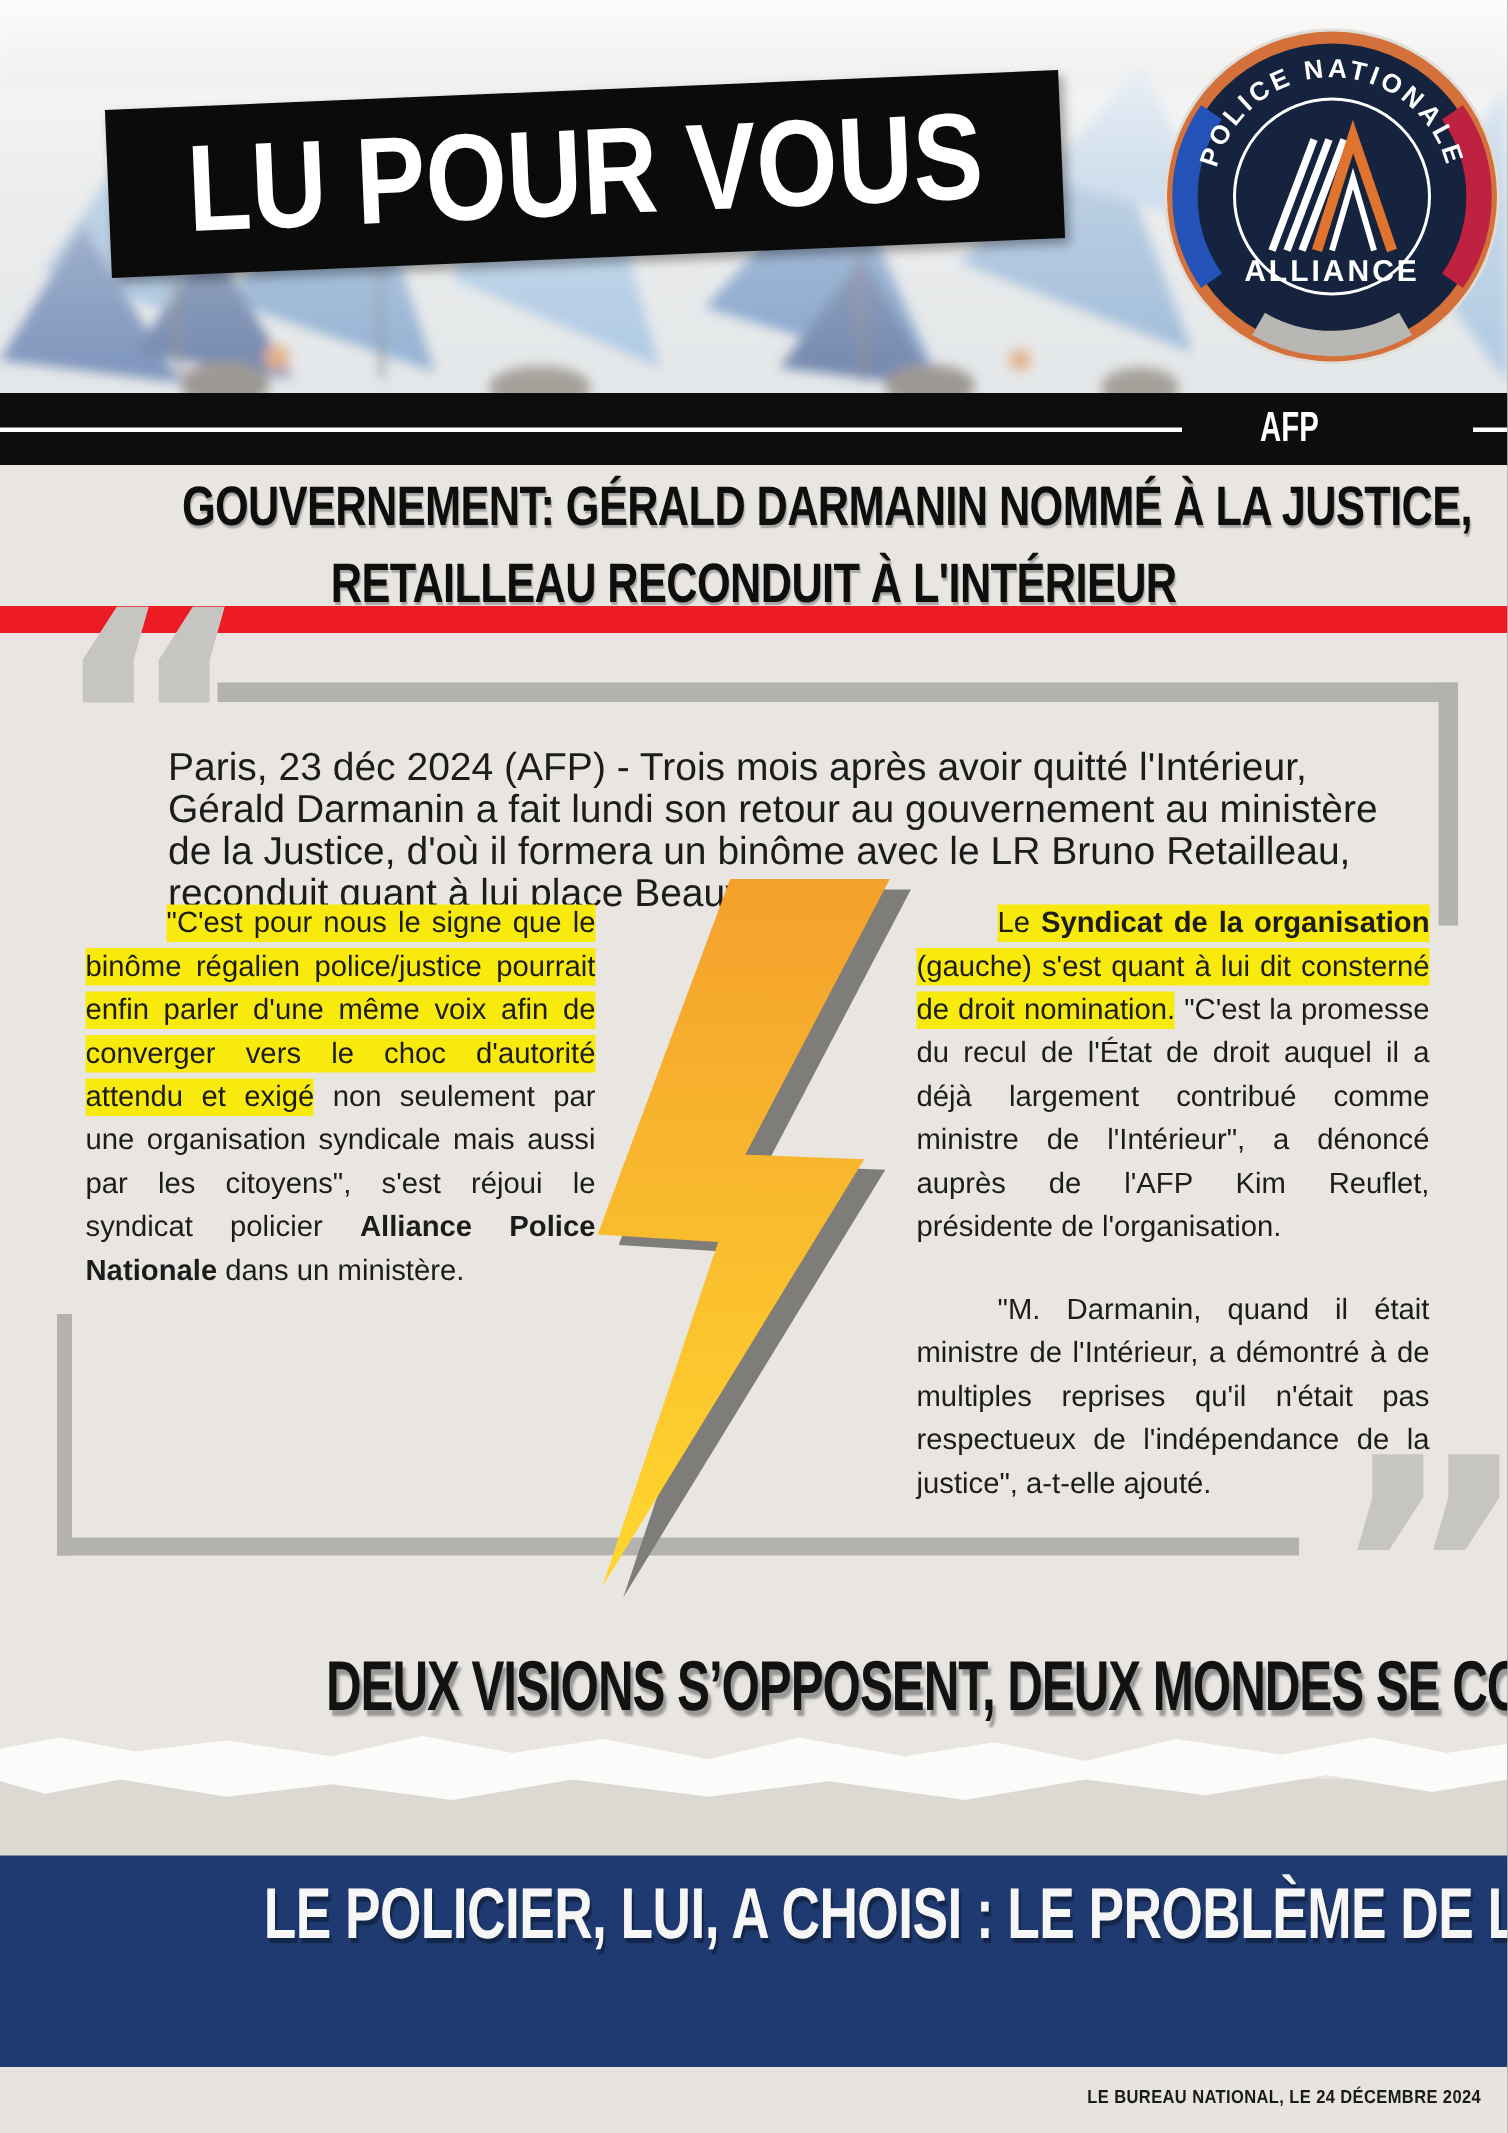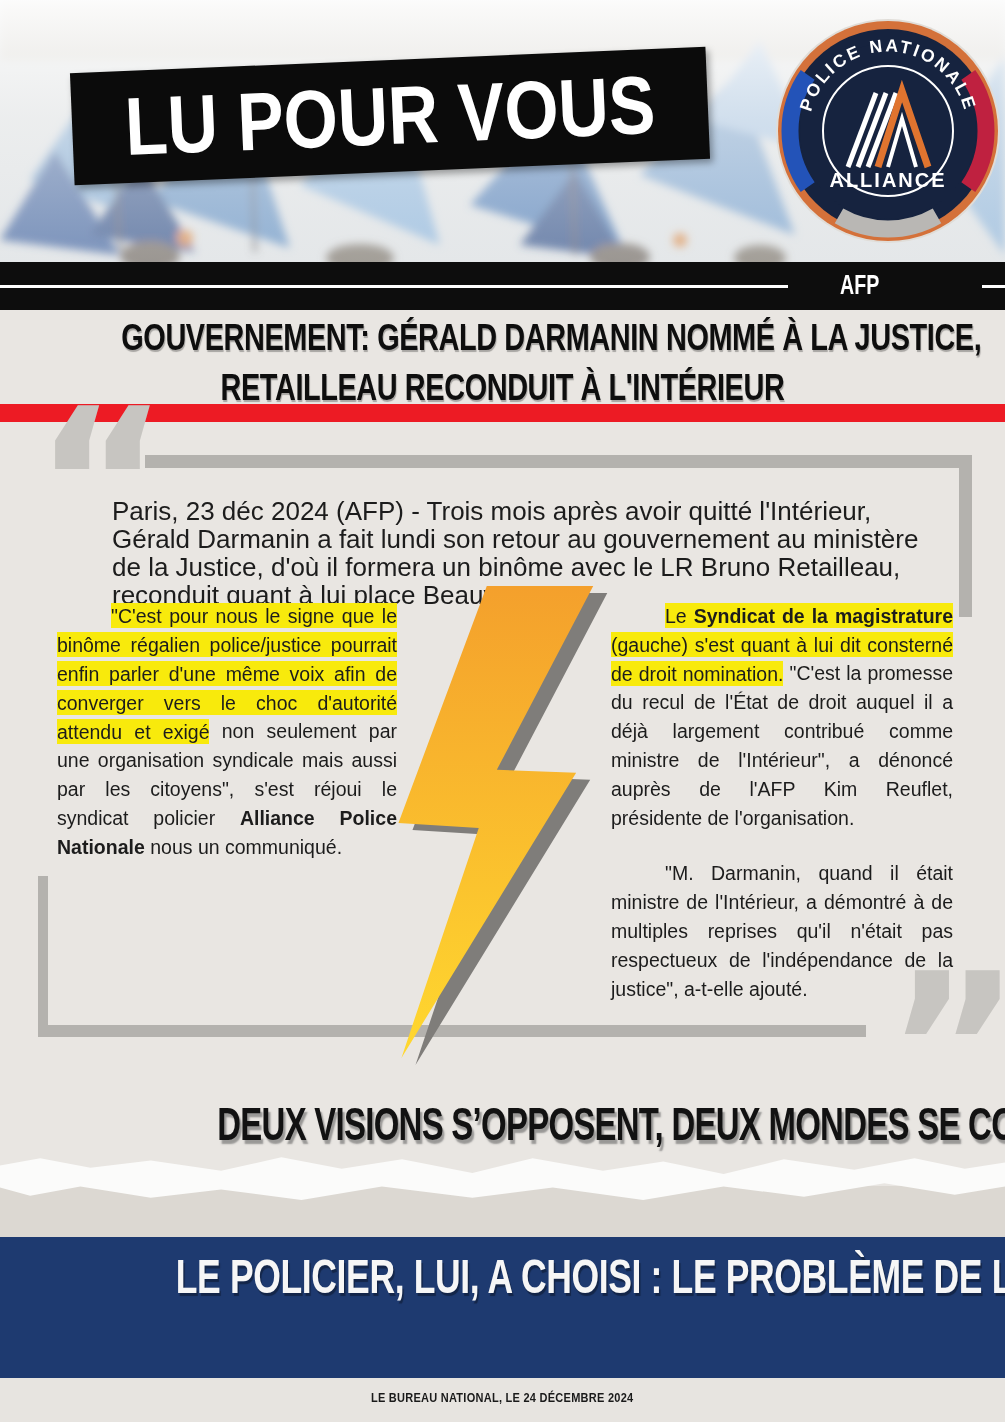--- a/index.html
+++ b/index.html
@@ -53,21 +53,21 @@
           100% 70%,95% 86%,88% 64%,80% 90%,72% 70%,64% 96%,55% 72%,47% 92%,38% 70%,30% 96%,
           22% 76%,15% 92%,8% 70%,3% 88%,0 72%);}
   .paper-bottom{left:0;top:1186px;width:1005px;height:52px;background:#dcd8d2;}
   .blue-banner{left:0;top:1237px;width:1005px;height:141px;background:#1e3a70;
                text-align:center;}
   .blue-banner .line{display:block;height:58px;margin-top:4px;}
   .blue-banner .line:first-child{margin-top:12px;}
   .blue-banner span{display:inline-block;font-weight:bold;font-size:48px;color:#f6f6f6;
                     transform:scaleX(.74);white-space:nowrap;letter-spacing:-.5px;
                     text-shadow:2px 3px 1px rgba(0,0,0,.35);}
-  .footer-strip{left:0;top:1378px;width:1005px;height:44px;background:#e7e4e0;text-align:center;}
+  .footer-strip{left:0;top:1378px;width:1005px;height:44px;background:#e7e4e0;text-align:right;}
   .footer-strip span{display:inline-block;margin-top:13px;font-size:12.5px;font-weight:bold;
                      color:#1a1a1a;transform:scaleX(.88);letter-spacing:.3px;}
 </style>
 </head>
 <body>
 
 <div class="page">
 
   <div class="abs photo-header">
     <svg width="1005" height="262">
@@ -156,25 +156,25 @@
   <div class="abs frame" style="left:145px;top:455px;width:827px;height:13px;"></div>
   <div class="abs frame" style="left:959px;top:455px;width:13px;height:162px;"></div>
   <div class="abs frame" style="left:38px;top:876px;width:10px;height:161px;"></div>
   <div class="abs frame" style="left:38px;top:1025px;width:828px;height:12px;"></div>
   <div class="abs q-mark" style="left:34px;top:428px;">“</div>
   <div class="abs q-mark" style="left:886px;top:993px;">”</div>
 
   <div class="abs intro">Paris, 23 déc 2024 (AFP) - Trois mois après avoir quitté l'Intérieur, Gérald Darmanin a fait lundi son retour au gouvernement au ministère de la Justice, d'où il formera un binôme avec le LR Bruno Retailleau, reconduit quant à lui place Beauvau.</div>
 
   <div class="abs col col-left">
-    <p class="ind"><span class="hl">"C'est pour nous le signe que le binôme régalien police/justice pourrait enfin parler d'une même voix afin de converger vers le choc d'autorité attendu et exigé</span><span> non seulement par une organisation syndicale mais aussi par les citoyens", s'est réjoui le syndicat policier </span><b>Alliance Police Nationale</b><span> nous un communiqué.</span></p>
+    <p class="ind"><span class="hl">"C'est pour nous le signe que le binôme régalien police/justice pourrait enfin parler d'une même voix afin de converger vers le choc d'autorité attendu et exigé</span><span> non seulement par une organisation syndicale mais aussi par les citoyens", s'est réjoui le syndicat policier </span><b>Alliance Police Nationale</b><span> dans un ministère.</span></p>
   </div>
 
   <div class="abs col col-right">
-    <p class="ind"><span class="hl"><span>Le </span><b>Syndicat de la magistrature</b><span> (gauche) s'est quant à lui dit consterné de droit nomination.</span></span><span> "C'est la promesse du recul de l'État de droit auquel il a déjà largement contribué comme ministre de l'Intérieur", a dénoncé auprès de l'AFP Kim Reuflet, présidente de l'organisation.</span></p>
+    <p class="ind"><span class="hl"><span>Le </span><b>Syndicat de la organisation</b><span> (gauche) s'est quant à lui dit consterné de droit nomination.</span></span><span> "C'est la promesse du recul de l'État de droit auquel il a déjà largement contribué comme ministre de l'Intérieur", a dénoncé auprès de l'AFP Kim Reuflet, présidente de l'organisation.</span></p>
     <p class="ind">"M. Darmanin, quand il était ministre de l'Intérieur, a démontré à de multiples reprises qu'il n'était pas respectueux de l'indépendance de la justice", a-t-elle ajouté.</p>
   </div>
 
   <div class="abs bolt">
     <svg viewBox="0 0 300 490" width="302" height="492">
       <defs>
         <linearGradient id="boltGrad" x1="0" y1="0" x2="0" y2="1">
           <stop offset="0" stop-color="#f4a02c"></stop>
           <stop offset="1" stop-color="#ffd82f"></stop>
         </linearGradient>

